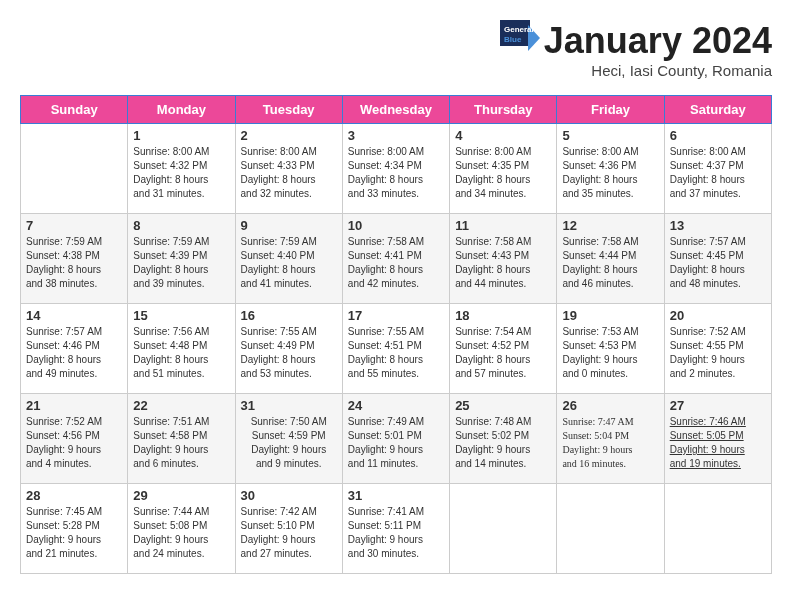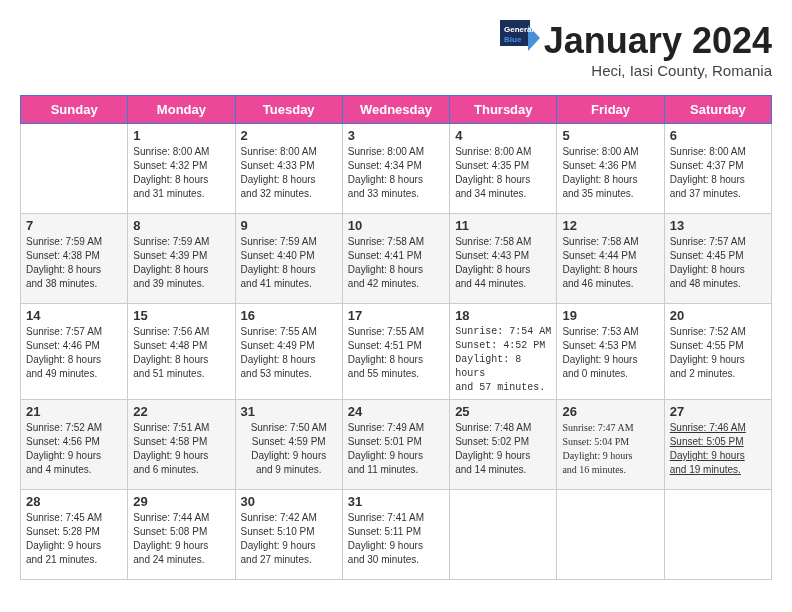--- a/index.html
+++ b/index.html
@@ -230,21 +230,21 @@
         </td>
         <td>
           <div class="day-num">17</div>
           <div class="day-info" style="white-space: pre-line;">Sunrise: 7:55 AM
 Sunset: 4:51 PM
 Daylight: 8 hours
 and 55 minutes.</div>
         </td>
         <td>
           <div class="day-num">18</div>
-          <div class="day-info" style="white-space: pre-line; font-family: Liberation Mono, monospace;">Sunrise: 7:54 AM
+          <div class="day-info" style="white-space: pre-line;">Sunrise: 7:54 AM
 Sunset: 4:52 PM
 Daylight: 8 hours
 and 57 minutes.</div>
         </td>
         <td>
           <div class="day-num">19</div>
           <div class="day-info" style="white-space: pre-line;">Sunrise: 7:53 AM
 Sunset: 4:53 PM
 Daylight: 9 hours
 and 0 minutes.</div>

